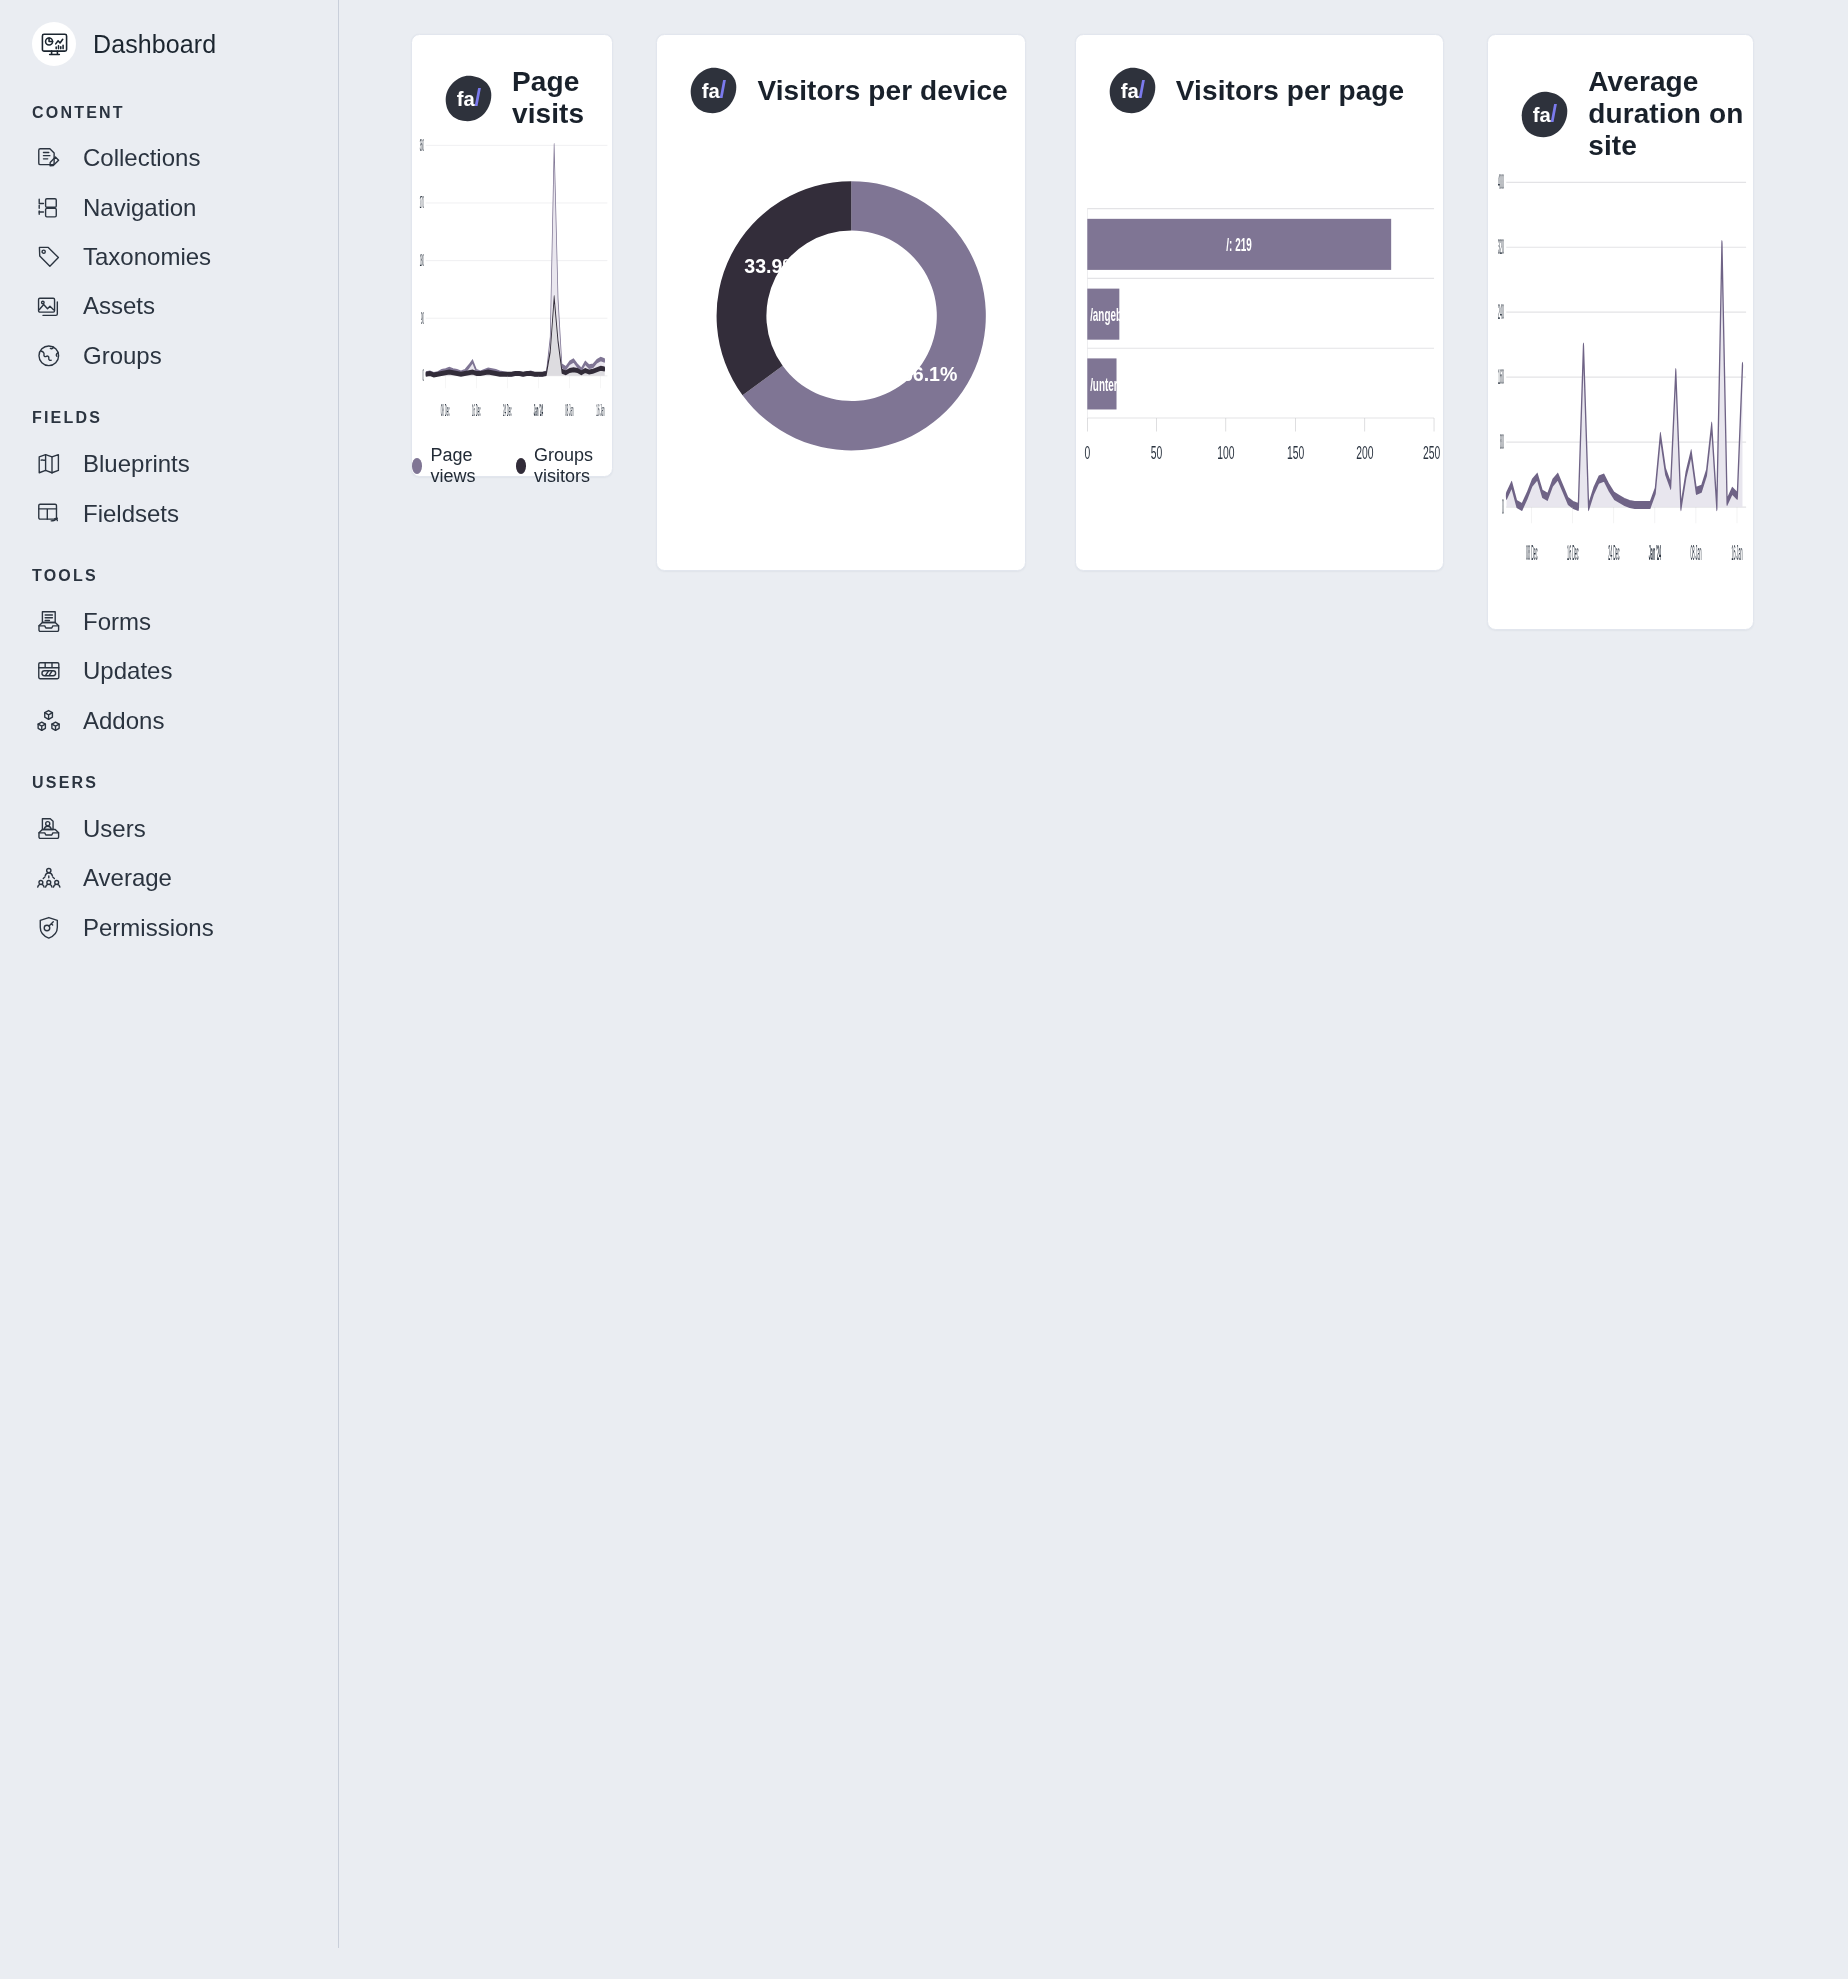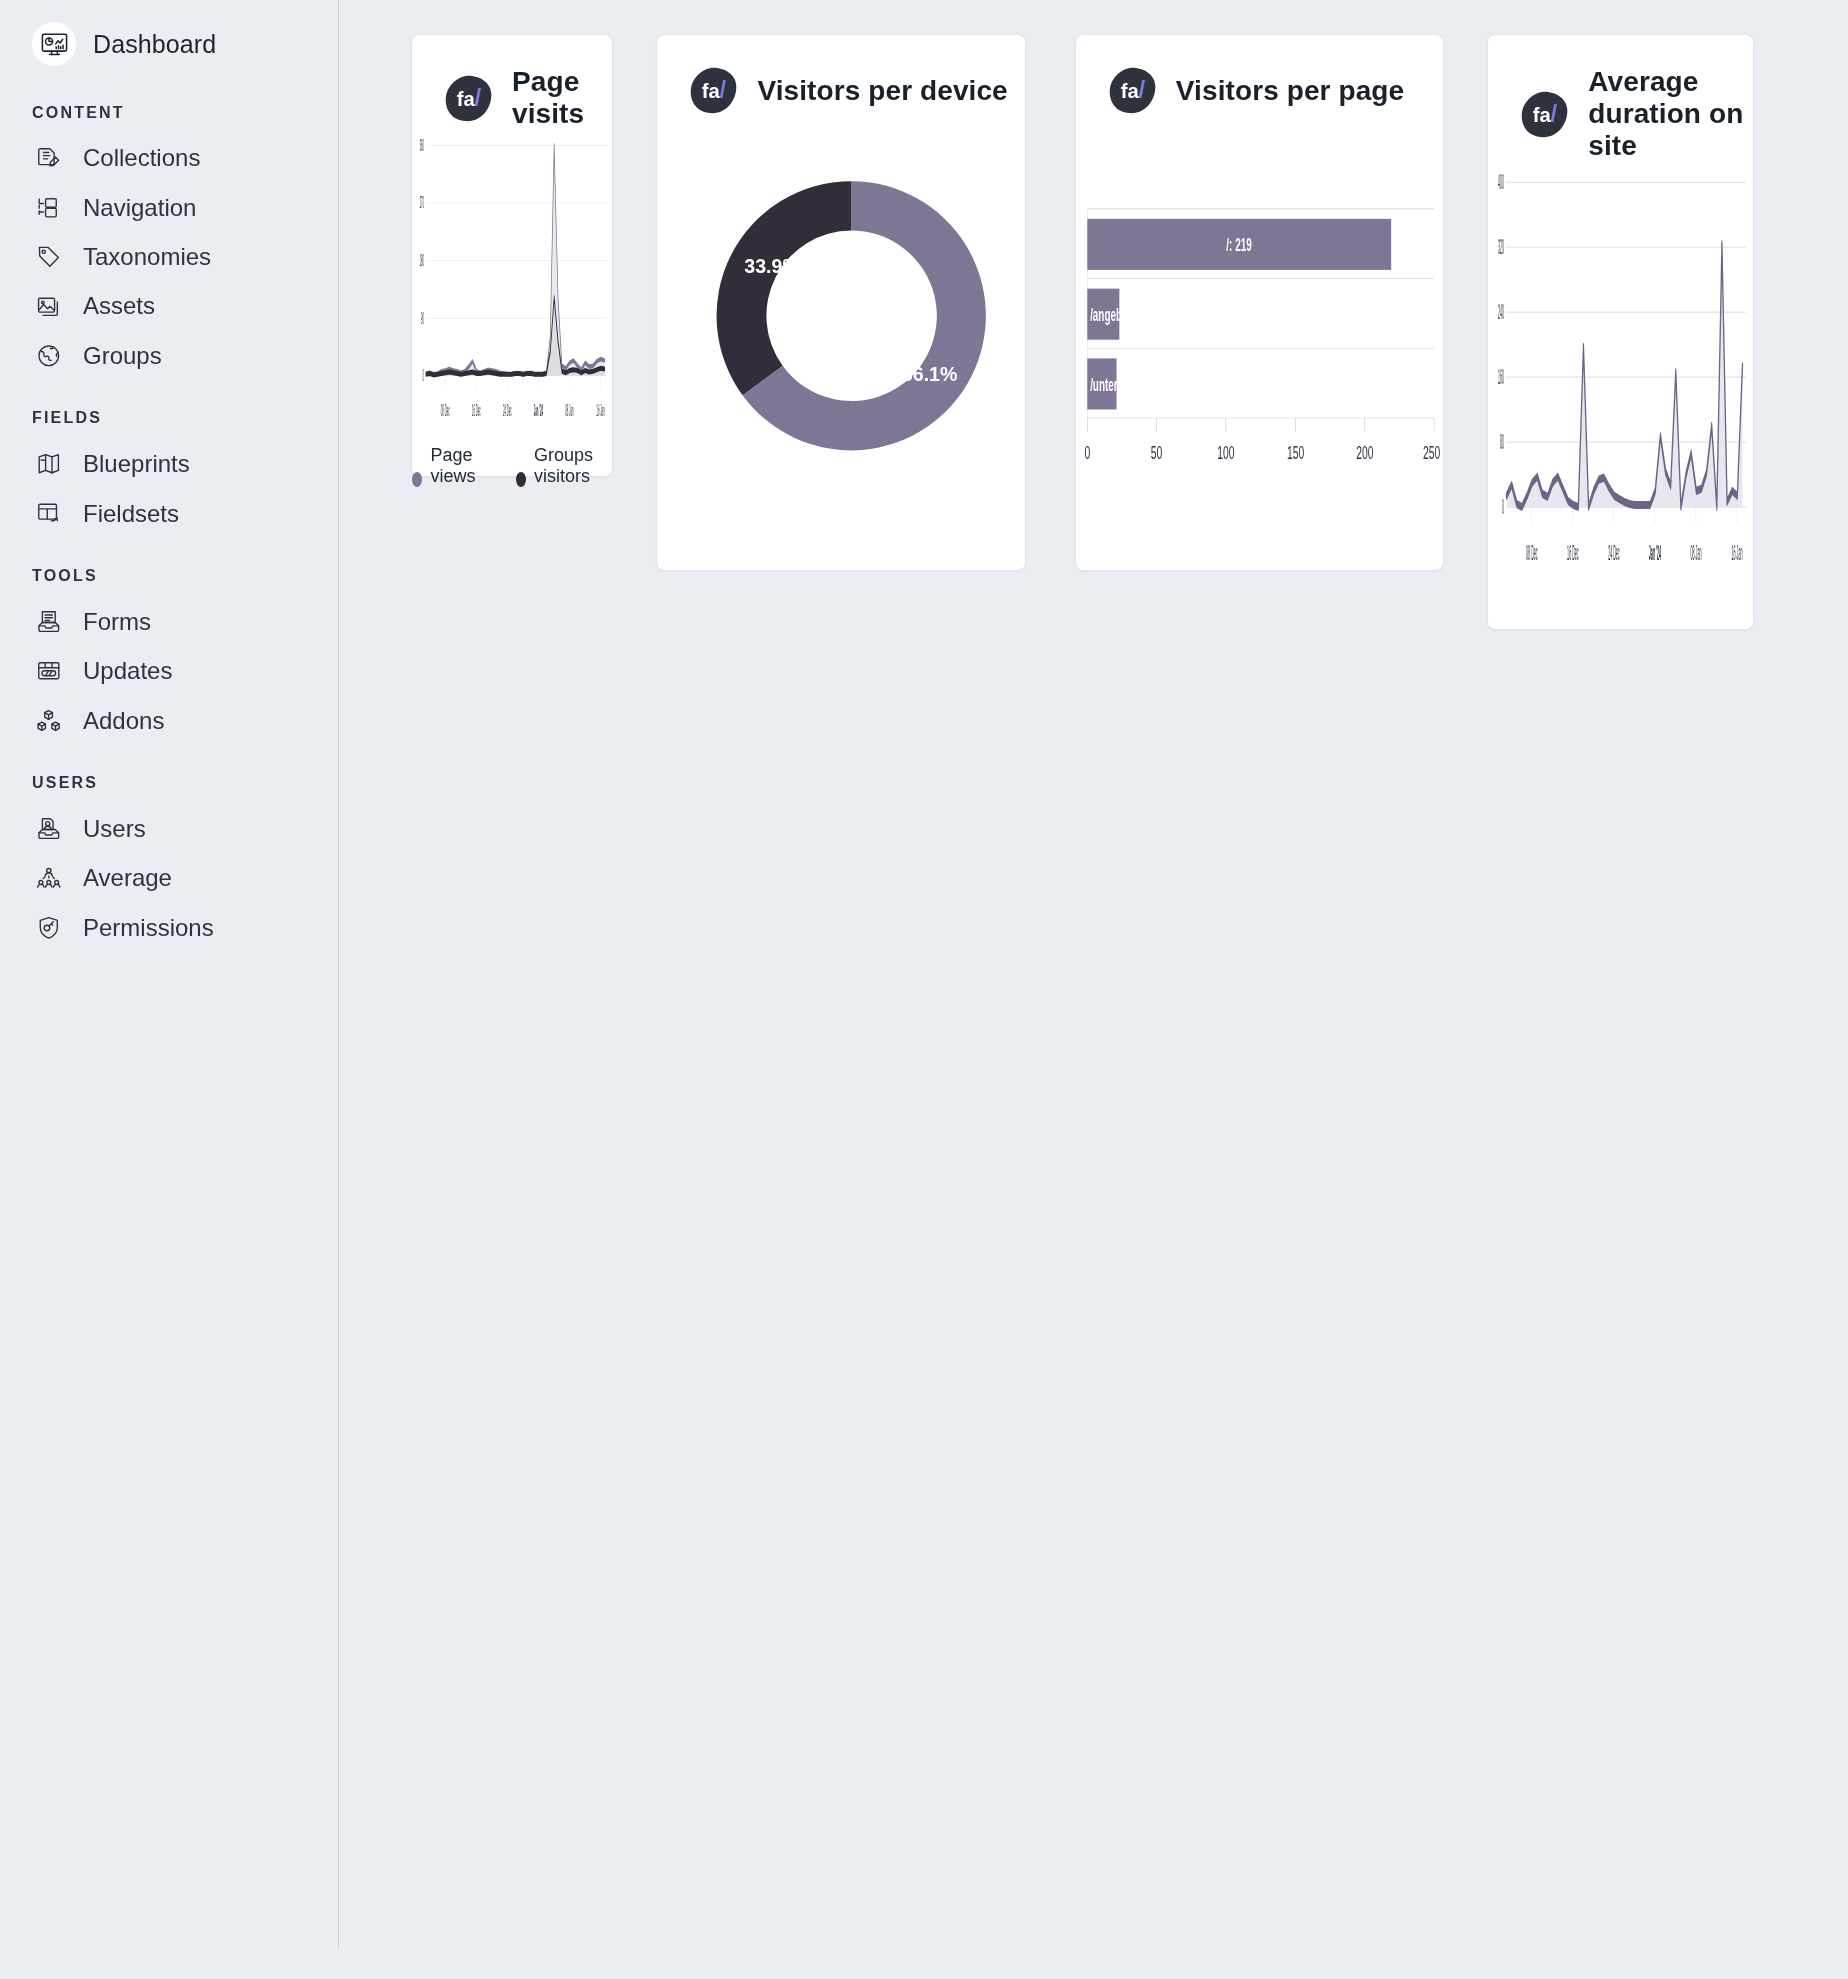--- a/index.html
+++ b/index.html
@@ -66,21 +66,21 @@
   .card-title { font-size: 28px; color: #19212b; letter-spacing: 0.1px; }
 
   .row2 { display: flex; gap: 49px; }
   .row2 > .card { flex: 1 1 0; min-width: 0; }
 
   .plot { width: 100%; display: block; }
   .legend {
     display: flex; justify-content: center; align-items: center; gap: 25.6px;
     padding-bottom: 20.4px;
   }
-  .legend-item { display: flex; align-items: flex-end; gap: 8.5px; }
+  .legend-item { display: flex; align-items: center; gap: 8.5px; }
   .legend-dot { width: 15.3px; height: 15.3px; border-radius: 50%; }
   .legend-label { font-size: 18px; color: #222b36; }
 
   .donut-wrap { display: flex; align-items: center; padding: 8.5px 0 29px 0; }
   .donut-wrap svg.donut { flex: 0 0 auto; }
   .donut-legend { display: flex; flex-direction: column; gap: 19px; margin-left: 22px; }
   .donut-legend .legend-item { gap: 12px; }
   .donut-legend .legend-dot { width: 17px; height: 17px; }
   .donut-legend .legend-label { font-size: 19.6px; }
 </style>

